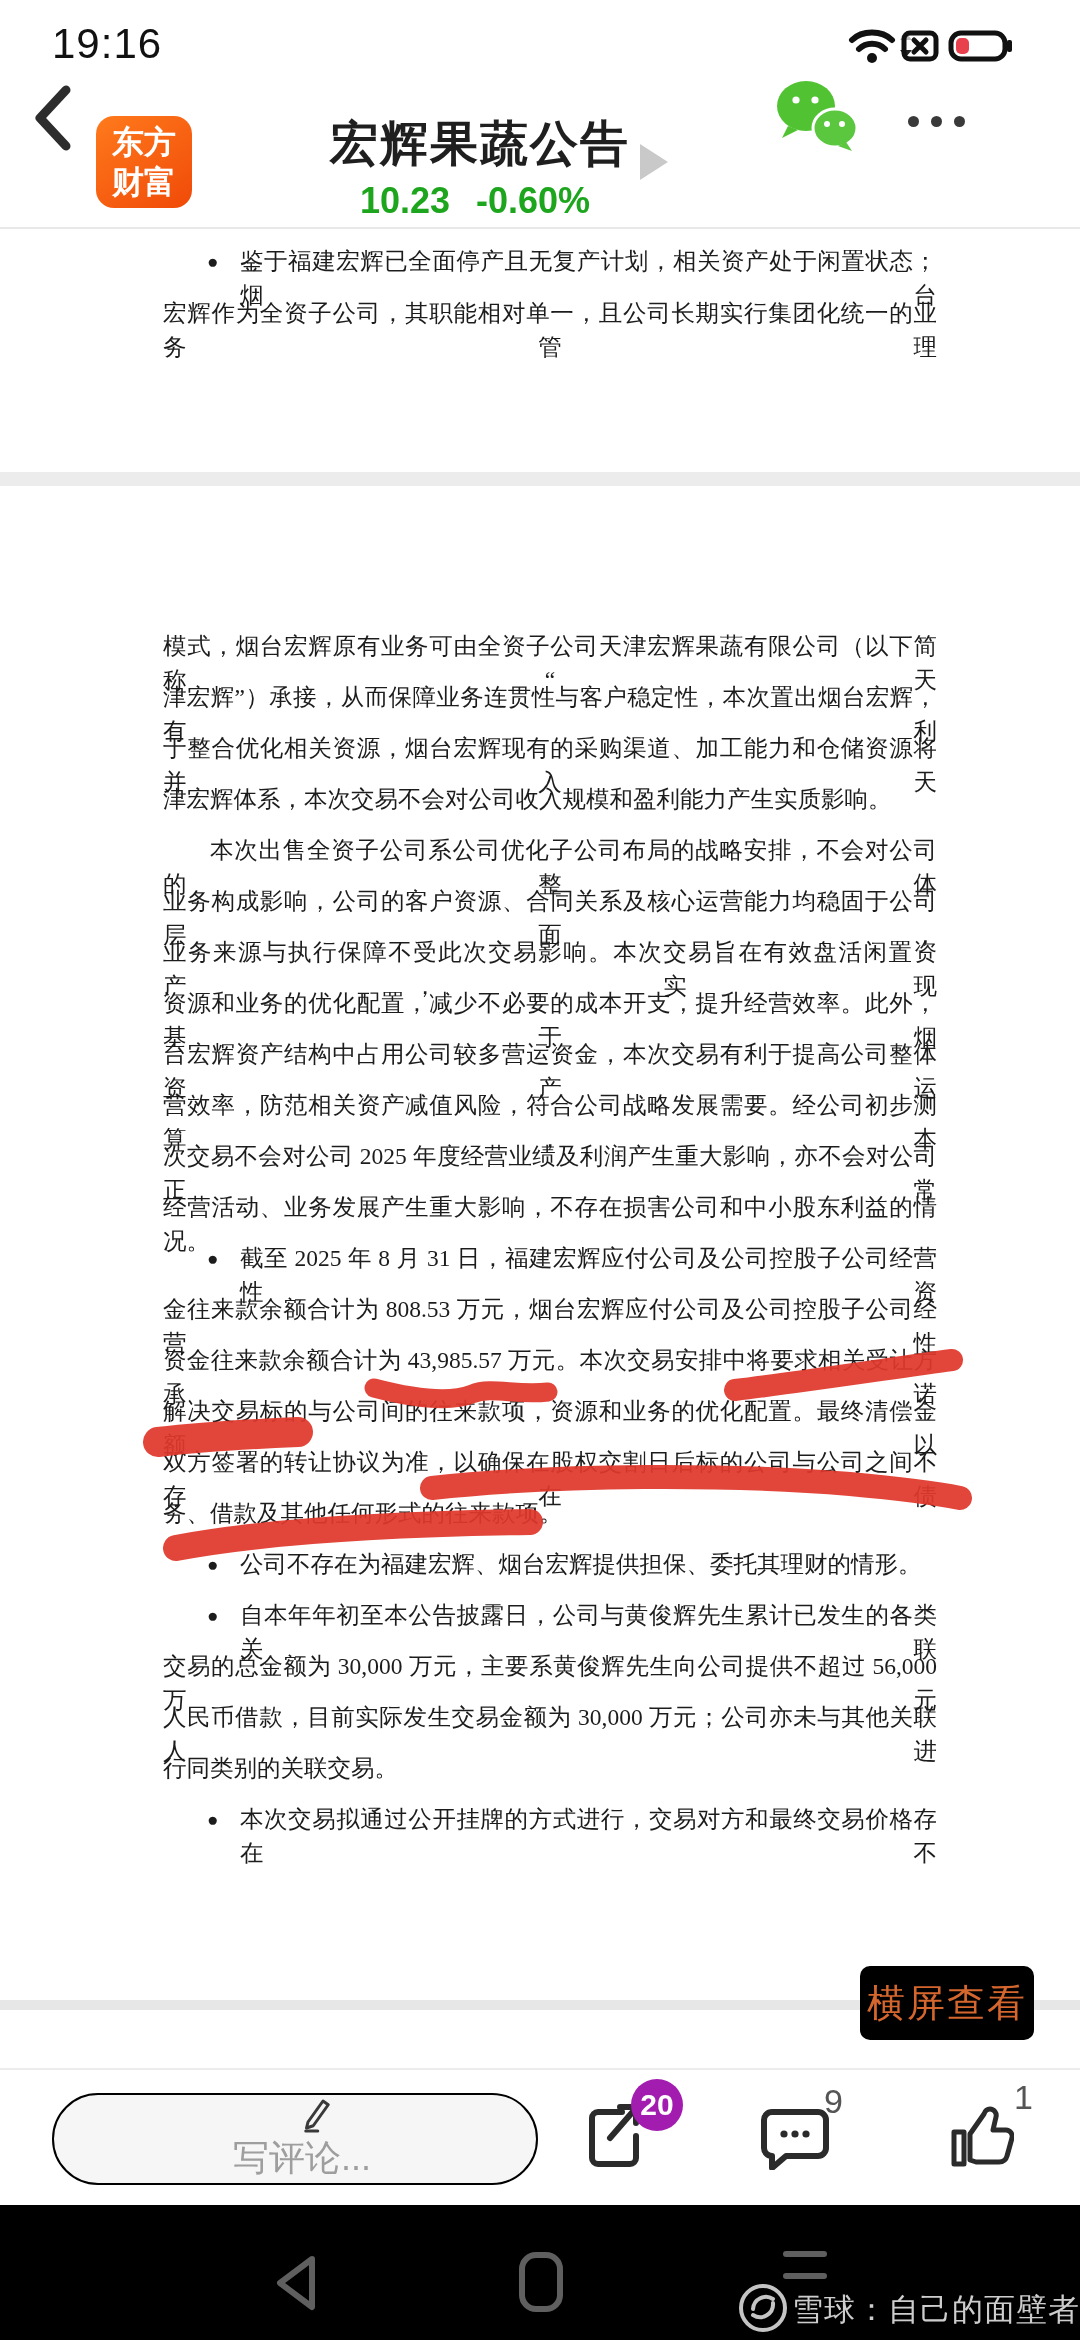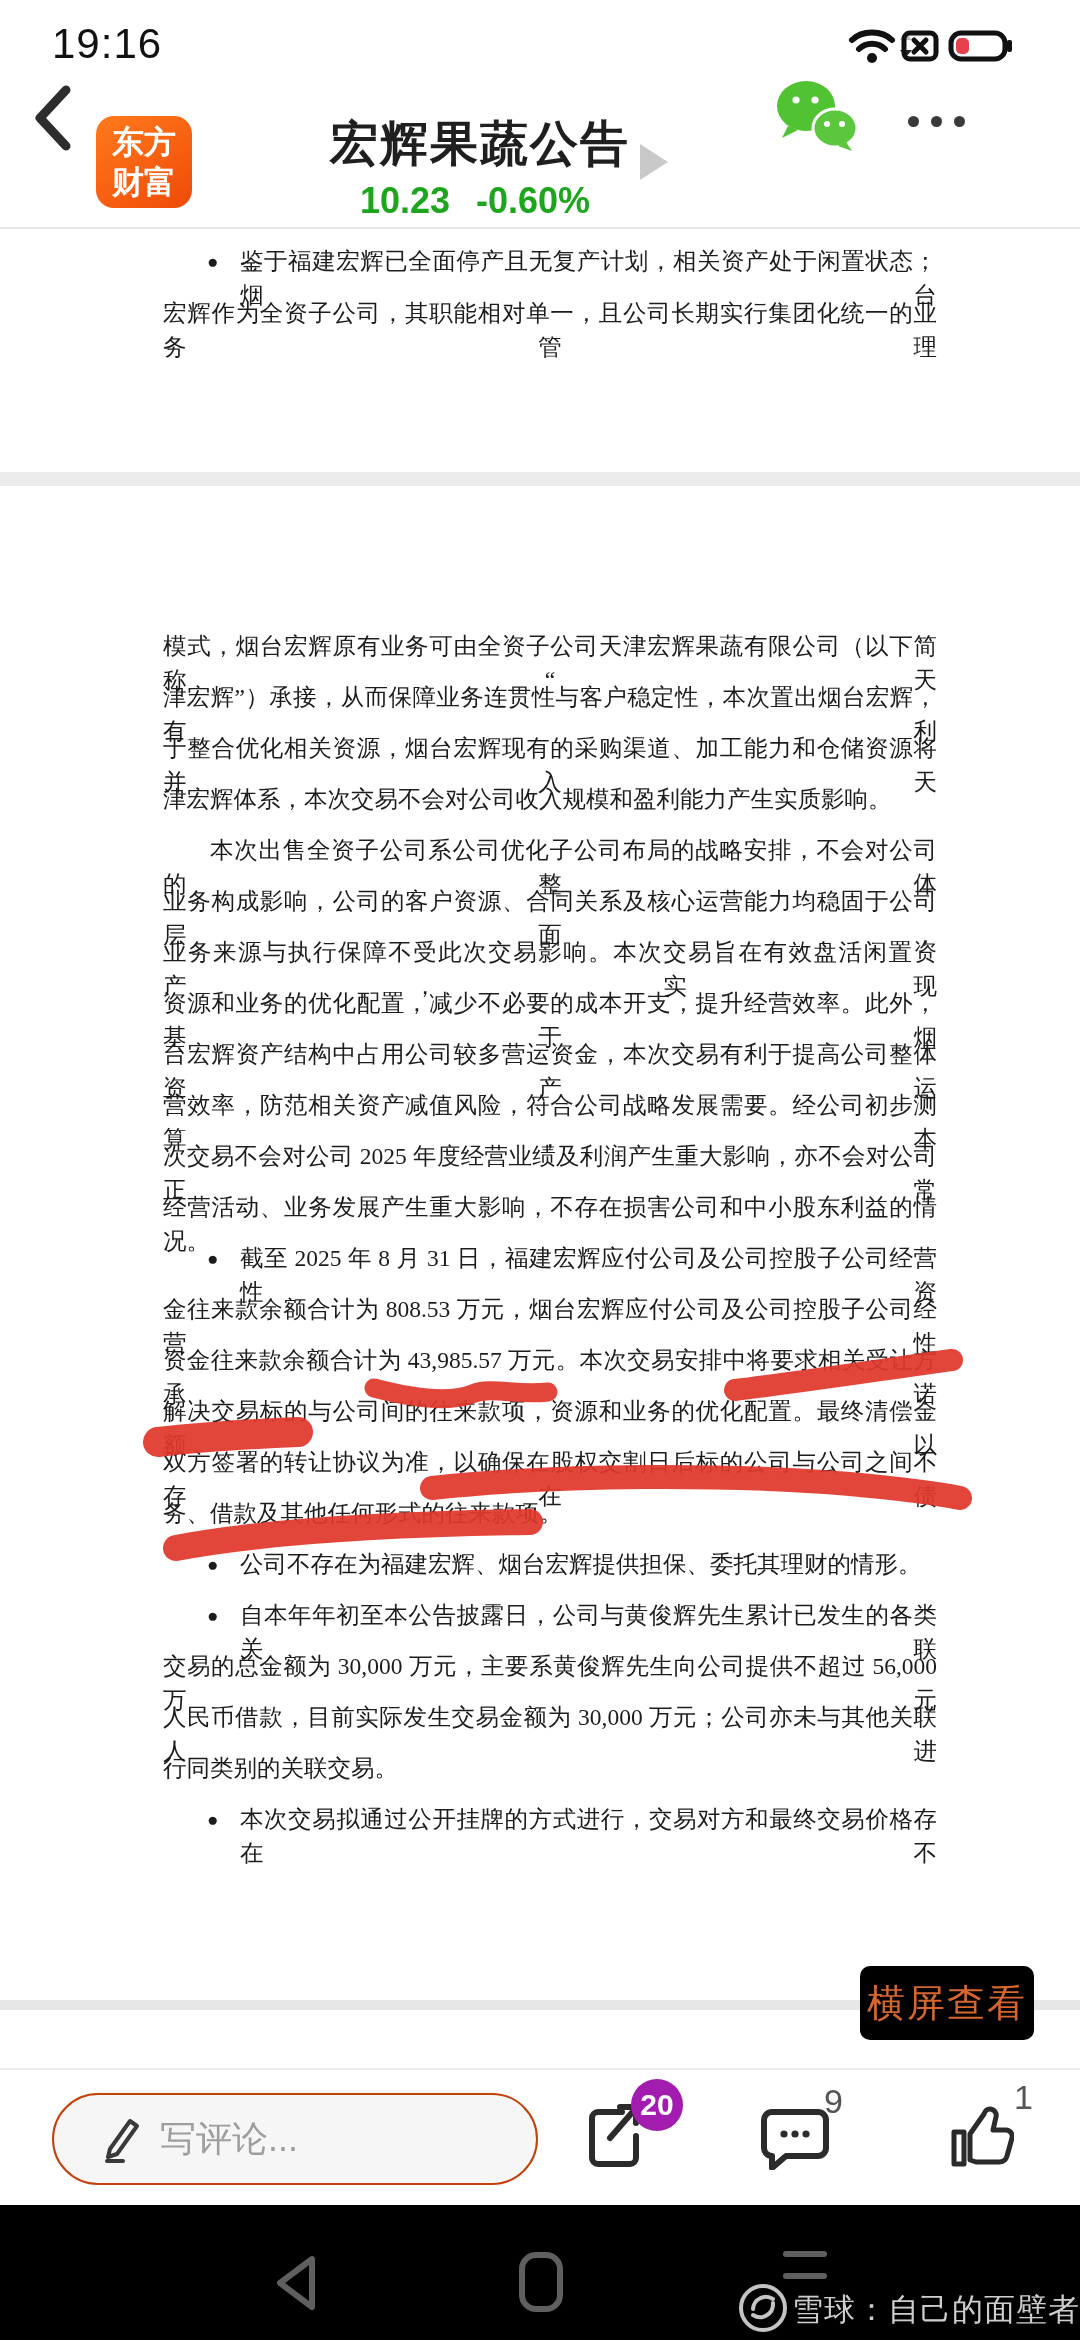--- a/index.html
+++ b/index.html
@@ -25,22 +25,22 @@
   .short{text-align-last:left;}
   .bl{padding-left:77px;}
   .bul{position:absolute;left:44px;top:1px;font-size:19px;text-align:left;}
   .pind{text-indent:47px;}
   .gap-band{position:absolute;left:0;width:1080px;background:#ececec;}
   
   .land-btn{position:absolute;left:860px;top:1966px;width:174px;height:74px;background:#000000;border-radius:10px;
             color:#d5662e;font-size:38px;letter-spacing:2px;display:flex;align-items:center;justify-content:center;}
   
   .cbar-sep{position:absolute;left:0;top:2068px;width:1080px;height:2px;background:#ececec;}
-  .pill{position:absolute;left:52px;top:2093px;width:486px;height:92px;background:#f6f6f6;border:2px solid #c2410c;
-        border-radius:48px;box-sizing:border-box;display:flex;align-items:center;}
+  .pill{position:absolute;left:52px;top:2093px;width:486px;height:92px;background:#f6f6f6;border:2px solid #000000;
+        border-radius:48px;box-sizing:border-box;display:flex;align-items:center;flex-direction:column;}
   .pill-ph{color:#9e9e9e;font-size:36px;margin-left:14px;}
   .badge-red{position:absolute;left:631px;top:2079px;width:52px;height:52px;background:#a21caf;border-radius:50%;
              color:#fff;font-size:30px;font-weight:bold;display:flex;align-items:center;justify-content:center;}
   .badge-num{position:absolute;font-size:34px;color:#555;}
   
   .navbar{position:absolute;left:0;top:2205px;width:1080px;height:135px;background:#000;}
   .wm-text{position:absolute;left:792px;top:2289px;font-size:31px;color:#cdcdcd;letter-spacing:1px;}
   svg{display:block;}
   .abs{position:absolute;}
 </style>

